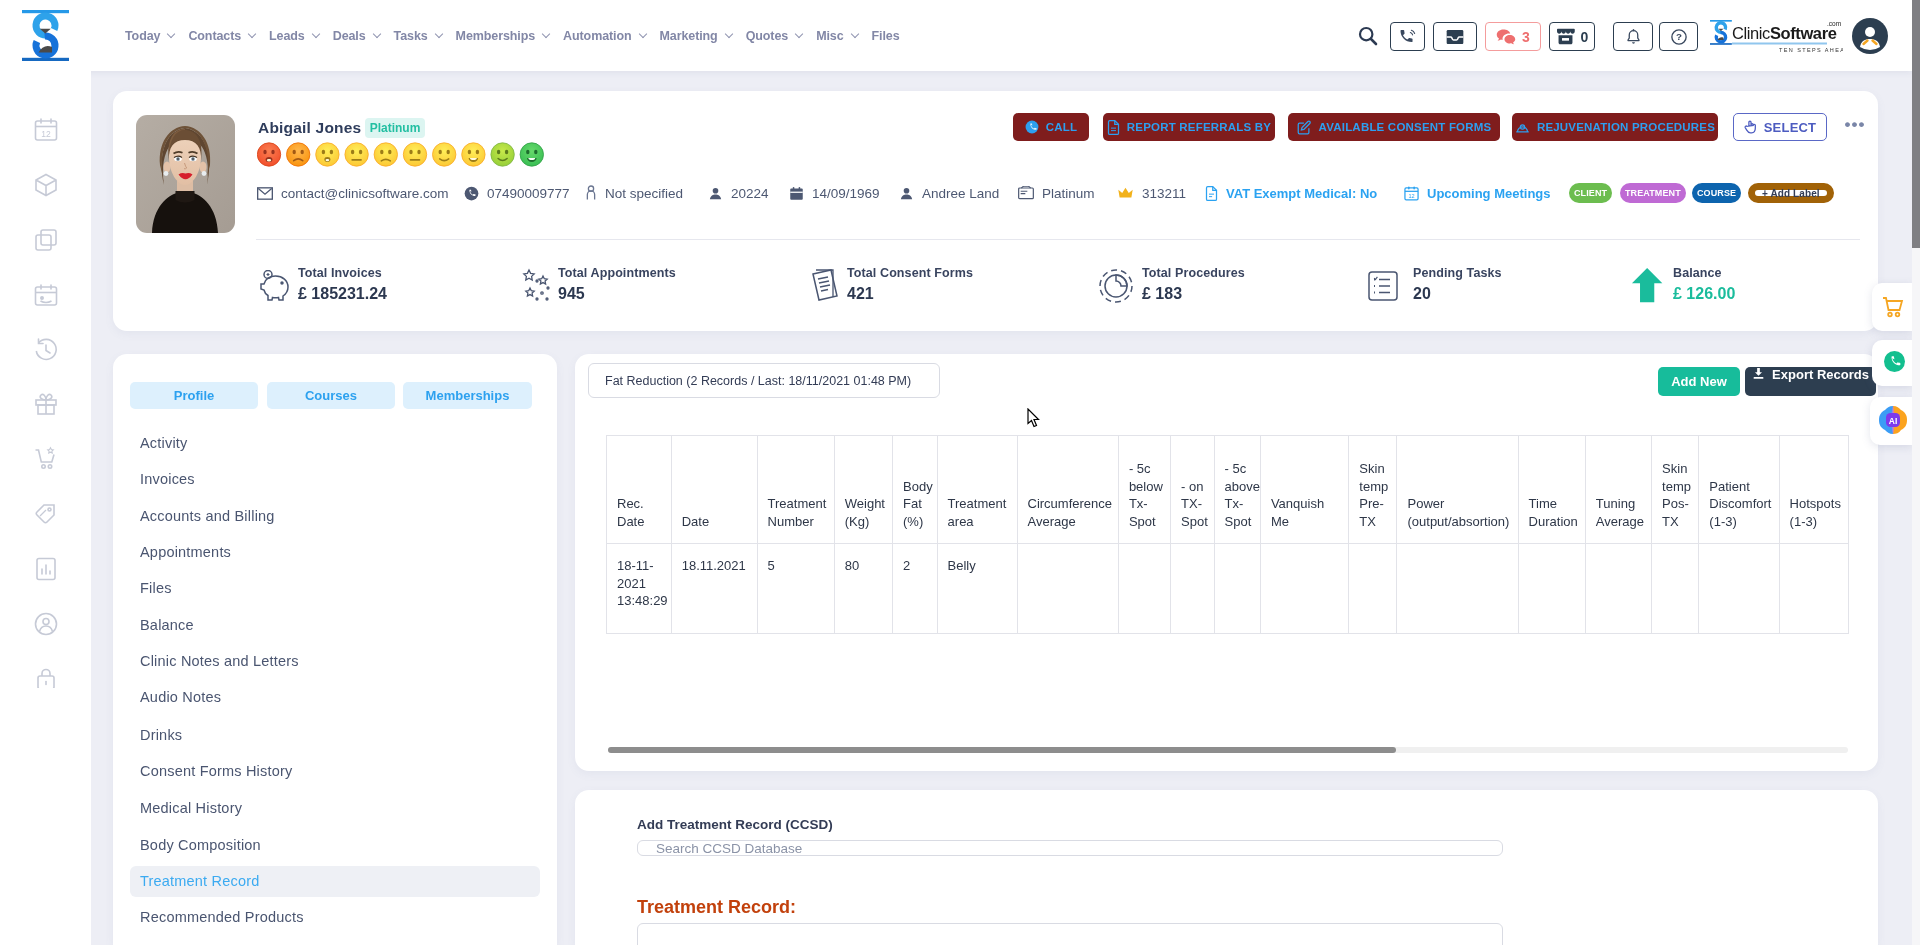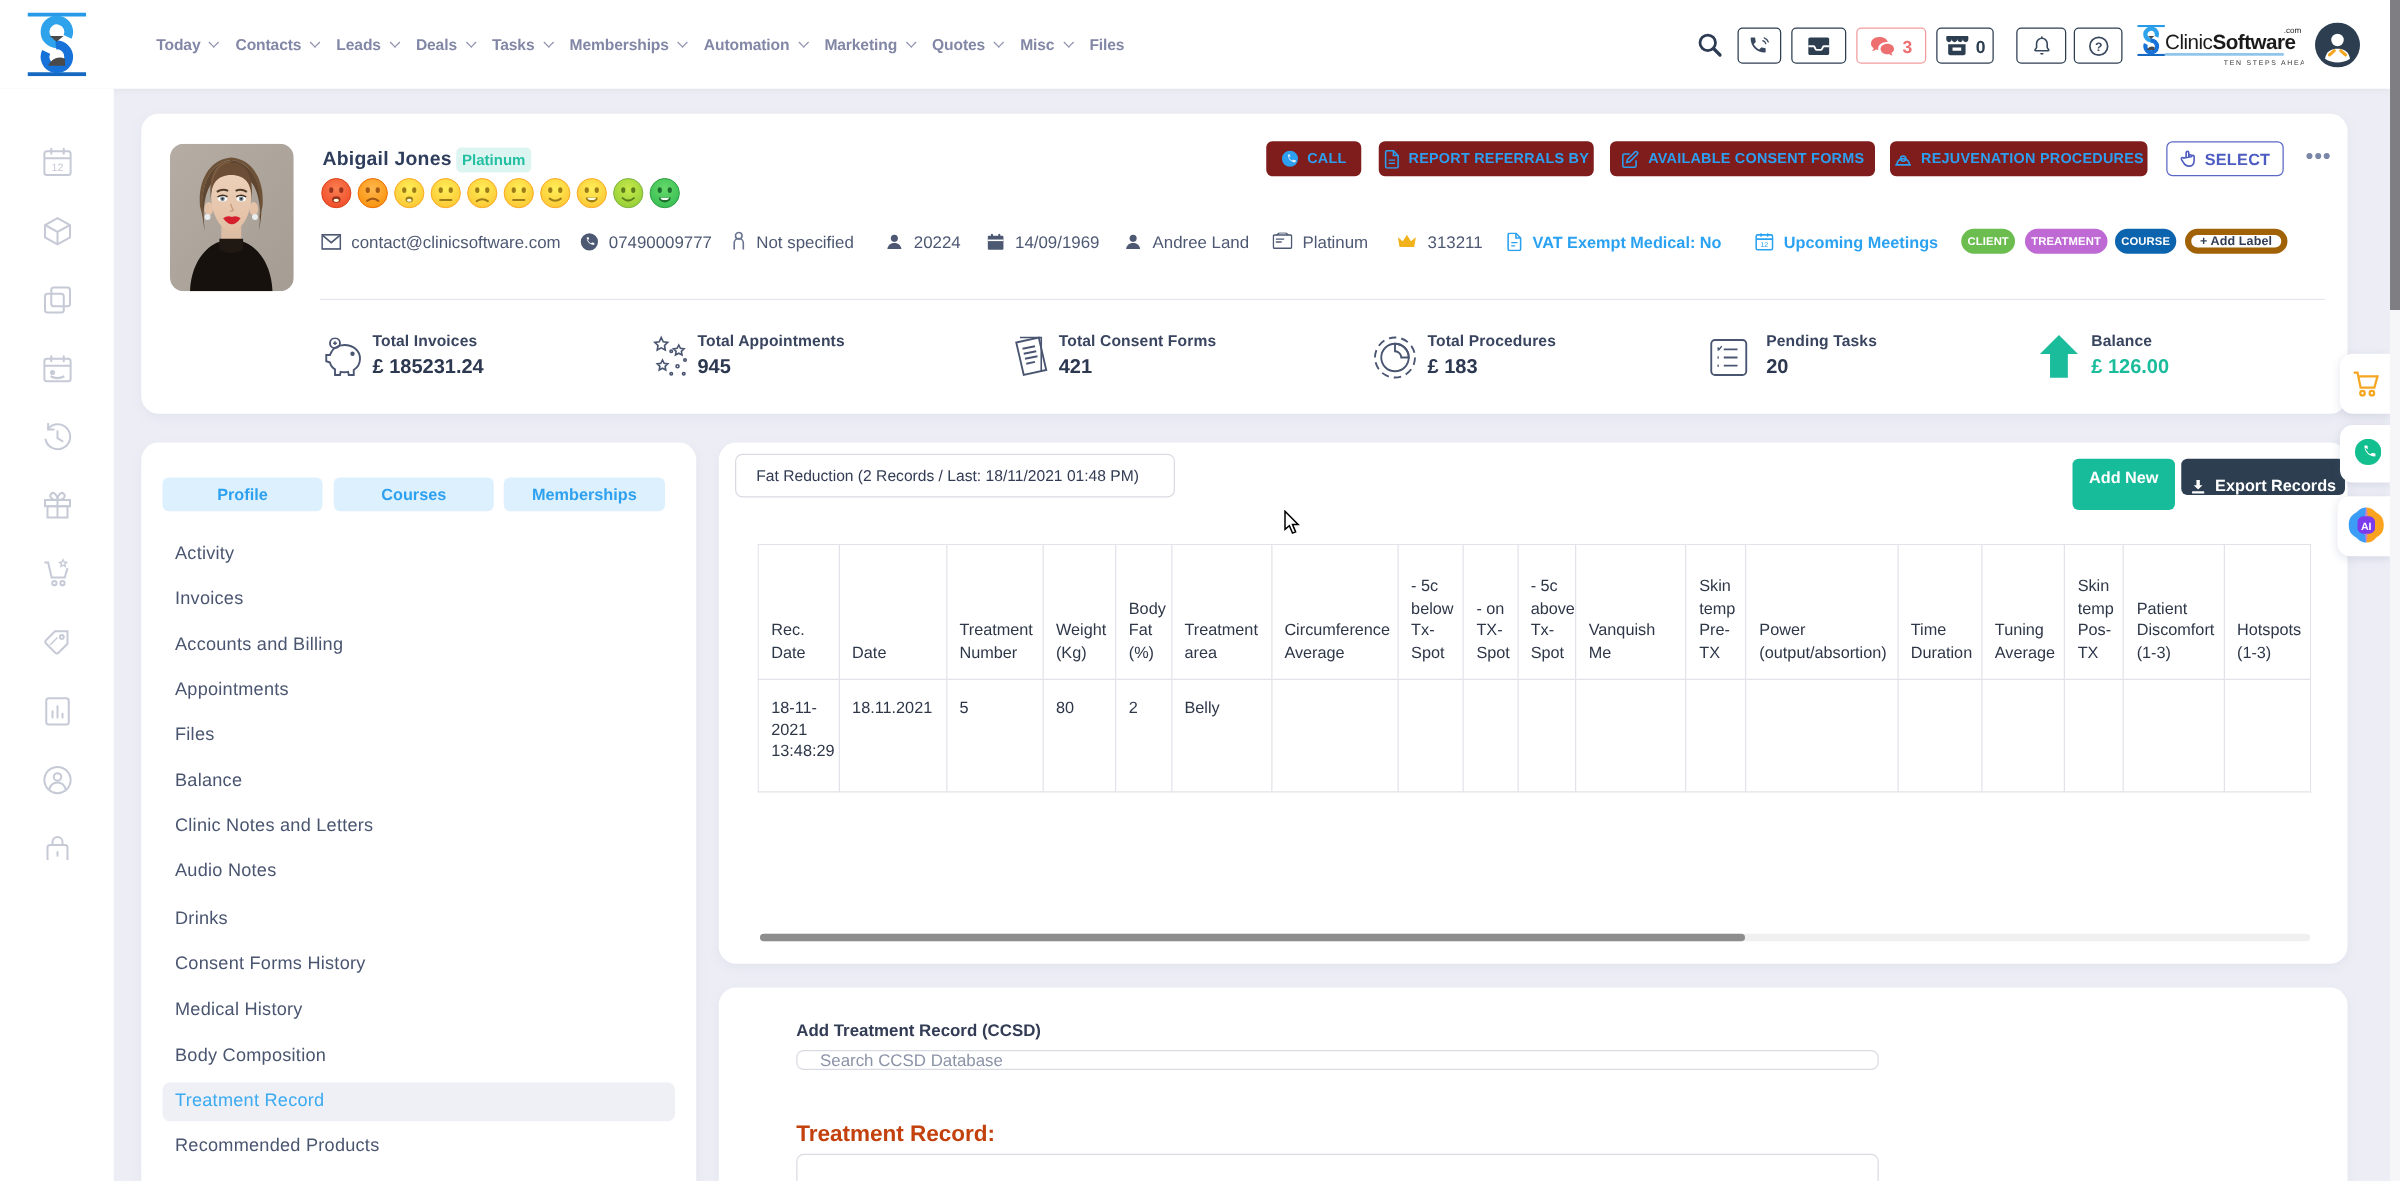--- a/index.html
+++ b/index.html
@@ -443,21 +443,21 @@
         <path d="M1.5 8.5 h21" stroke="#2aa2f1" stroke-width="2"></path>
         <rect x="6.5" y="0.8" width="2.4" height="4.6" rx="1.2" fill="#2aa2f1"></rect>
         <rect x="15" y="0.8" width="2.4" height="4.6" rx="1.2" fill="#2aa2f1"></rect>
         <text x="12" y="18.5" text-anchor="middle" font-size="9" fill="#2aa2f1" font-family="Liberation Sans">12</text>
       </svg>
       <span style="font-weight:bold">Upcoming Meetings</span>
     </div>
   <div class="pill" style="left:1569px;background:#6cbd4f">CLIENT</div>
   <div class="pill" style="left:1620px;background:#bf6ad4">TREATMENT</div>
   <div class="pill" style="left:1692px;background:#0d64ae">COURSE</div>
-  <div class="pill" style="left:1748px;background:#fff;border:5px solid #a16207;color:#333c55;font-size:10px;padding:0 7px">+ Add Label</div>
+  <div class="pill" style="left:1748px;background:#fff;border:7px solid #a16207;color:#333c55;font-size:10px;padding:0 7px">+ Add Label</div>
 </div>
 
 <div class="abs" style="left:256px;top:239px;width:1604px;height:1px;background:#e6e7ee"></div>
 
 <div class="abs" style="left:257px;top:266px">
   <svg class="abs" style="left:0;top:4px" width="34" height="32" viewBox="0 0 34 32">
     <g fill="none" stroke="#4a5671" stroke-width="1.5">
       <path d="M7 14 c1.5 -5 6 -8 11.5 -8 c7 0 12.5 4.5 12.5 11 c0 4 -2 7 -5 9 l0 4 h-4 l-.5 -2.5 c-2 .4 -4 .4 -6 0 L15 30 h-4 l0 -4.5 c-2 -1.2 -3.5 -3 -4 -5.5 l-3 -1 l0 -5z"></path>
       <circle cx="11" cy="4.5" r="4"></circle>
       <path d="M9.5 4.5 h3 M11 3 v3" stroke-width="1.2"></path>
@@ -552,22 +552,22 @@
 <div class="mitem" style="top:689px">Audio Notes</div>
 <div class="mitem" style="top:727px">Drinks</div>
 <div class="mitem" style="top:763px">Consent Forms History</div>
 <div class="mitem" style="top:800px">Medical History</div>
 <div class="mitem" style="top:837px">Body Composition</div>
 <div class="mitem" style="top:873px;color:#3baaf1">Treatment Record</div>
 <div class="mitem" style="top:909px">Recommended Products</div>
 
 <div class="card" id="contentcard" style="left:575px;top:354px;width:1303px;height:417px"></div>
 <div class="inp" style="left:588px;top:363px;width:352px;height:35px;color:#333c55;font-size:12.5px;padding-left:16px">Fat Reduction (2 Records / Last: 18/11/2021 01:48 PM)</div>
-<div class="abs" style="left:1658px;top:367px;width:82px;height:41px;background:#17bc9b;border-radius:5px;color:#fff;font-size:13px;font-weight:bold;text-align:center;line-height:29px">Add New</div>
-<div class="abs" style="left:1745px;top:367px;width:131px;height:29px;background:#2d3e50;border-radius:5px;color:#fff;font-size:13px;font-weight:bold;display:flex;align-items:flex-end;justify-content:center;gap:7px">
+<div class="abs" style="left:1658px;top:367px;width:82px;height:29px;background:#17bc9b;border-radius:5px;color:#fff;font-size:13px;font-weight:bold;text-align:center;line-height:29px">Add New</div>
+<div class="abs" style="left:1745px;top:367px;width:131px;height:29px;background:#2d3e50;border-radius:5px;color:#fff;font-size:13px;font-weight:bold;display:flex;align-items:flex-start;justify-content:center;gap:7px">
   <svg width="13" height="13" viewBox="0 0 24 24">
       <path fill="#fff" d="M12 16 L5.5 9.5 h4 V2 h5 v7.5 h4z"></path>
       <rect x="3" y="18.5" width="18" height="3.4" rx="1" fill="#fff"></rect>
     </svg>
   Export Records
 </div>
 
 <div id="tblwrap">
 <table>
 <colgroup>

